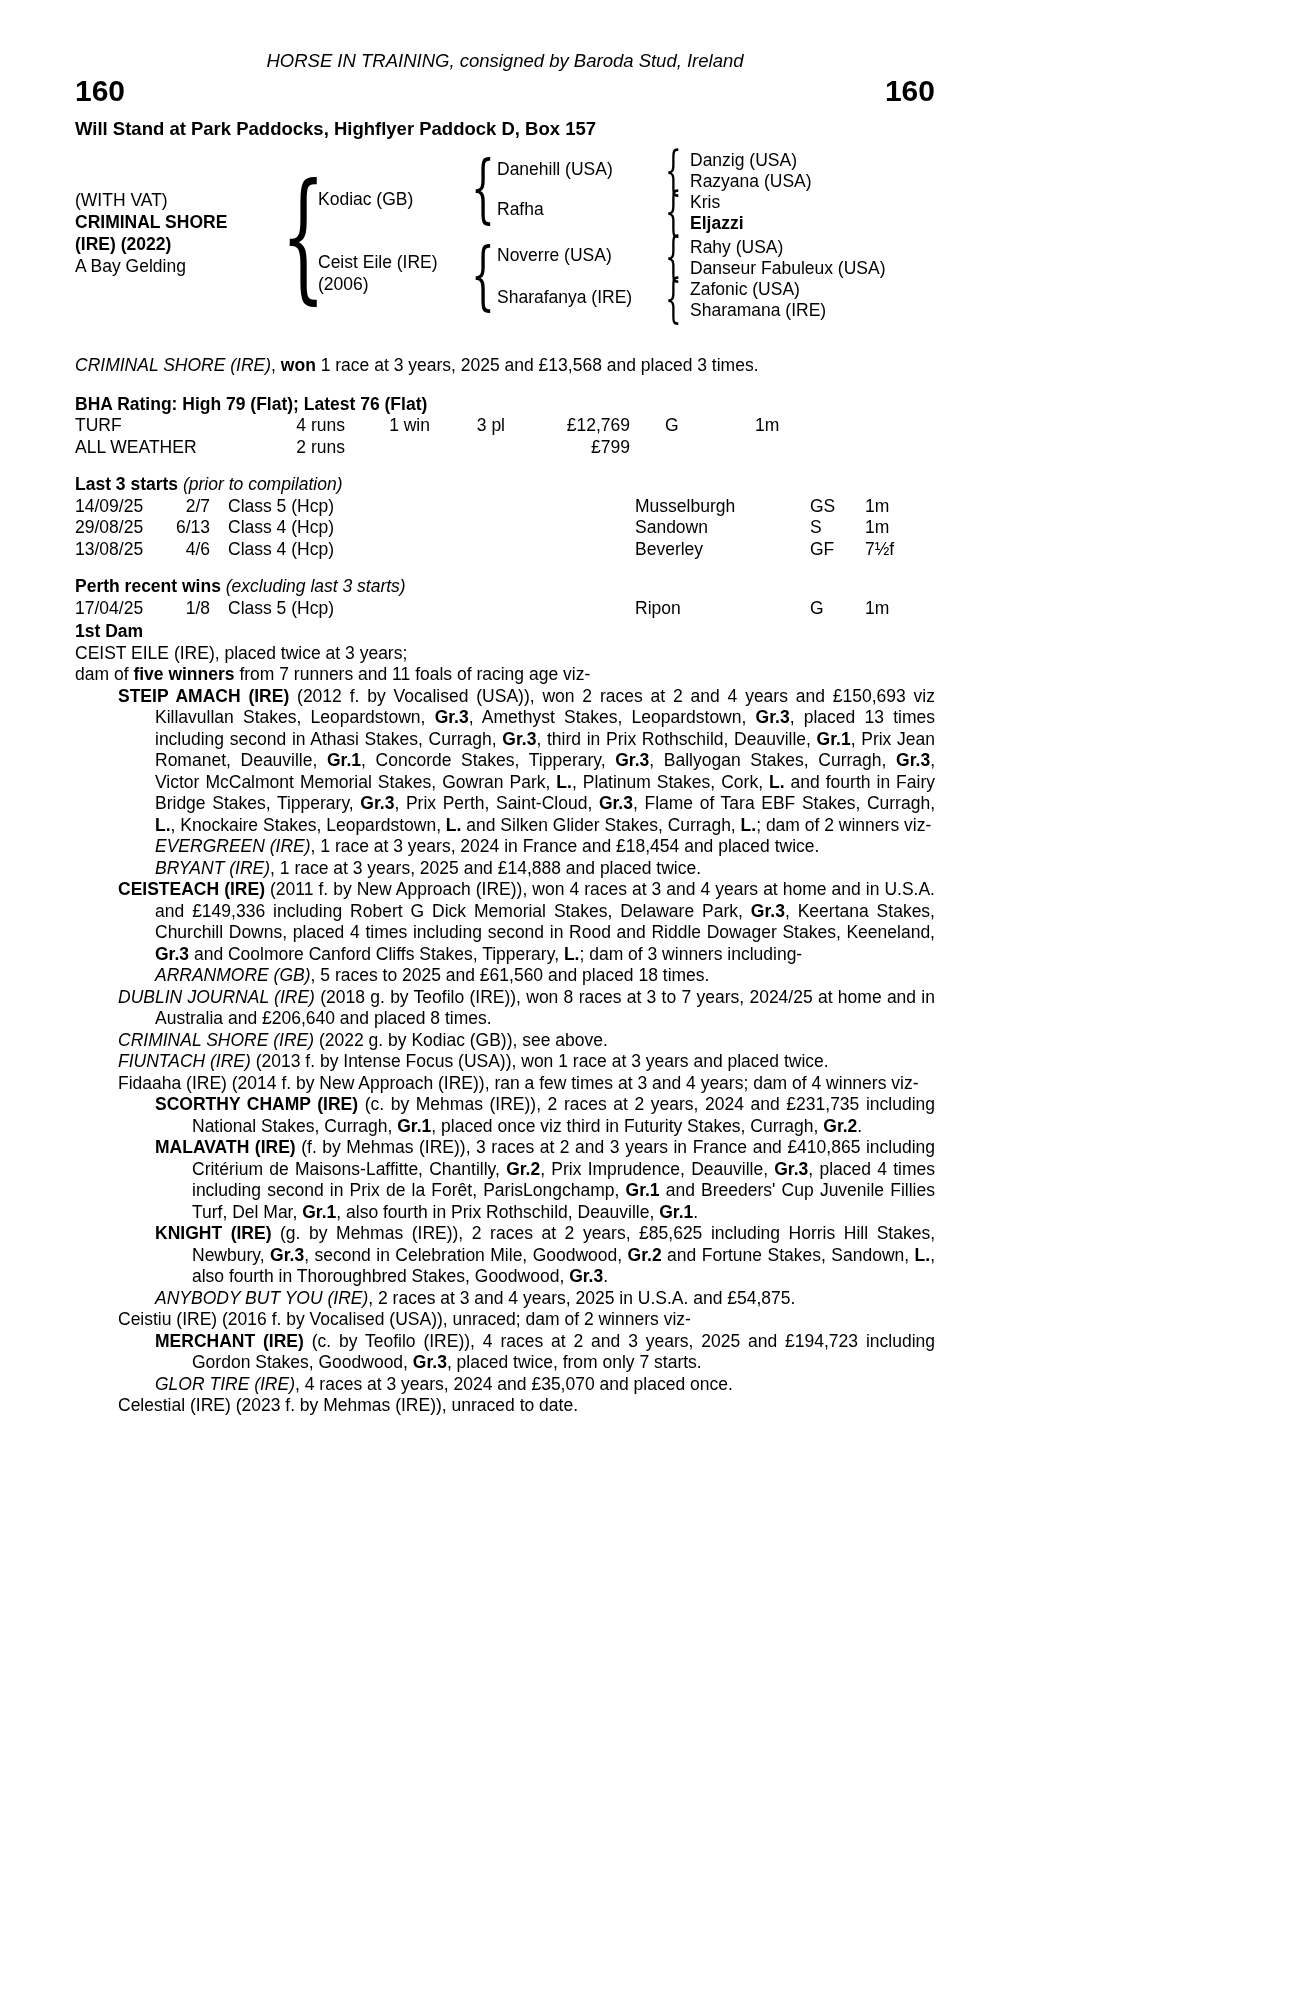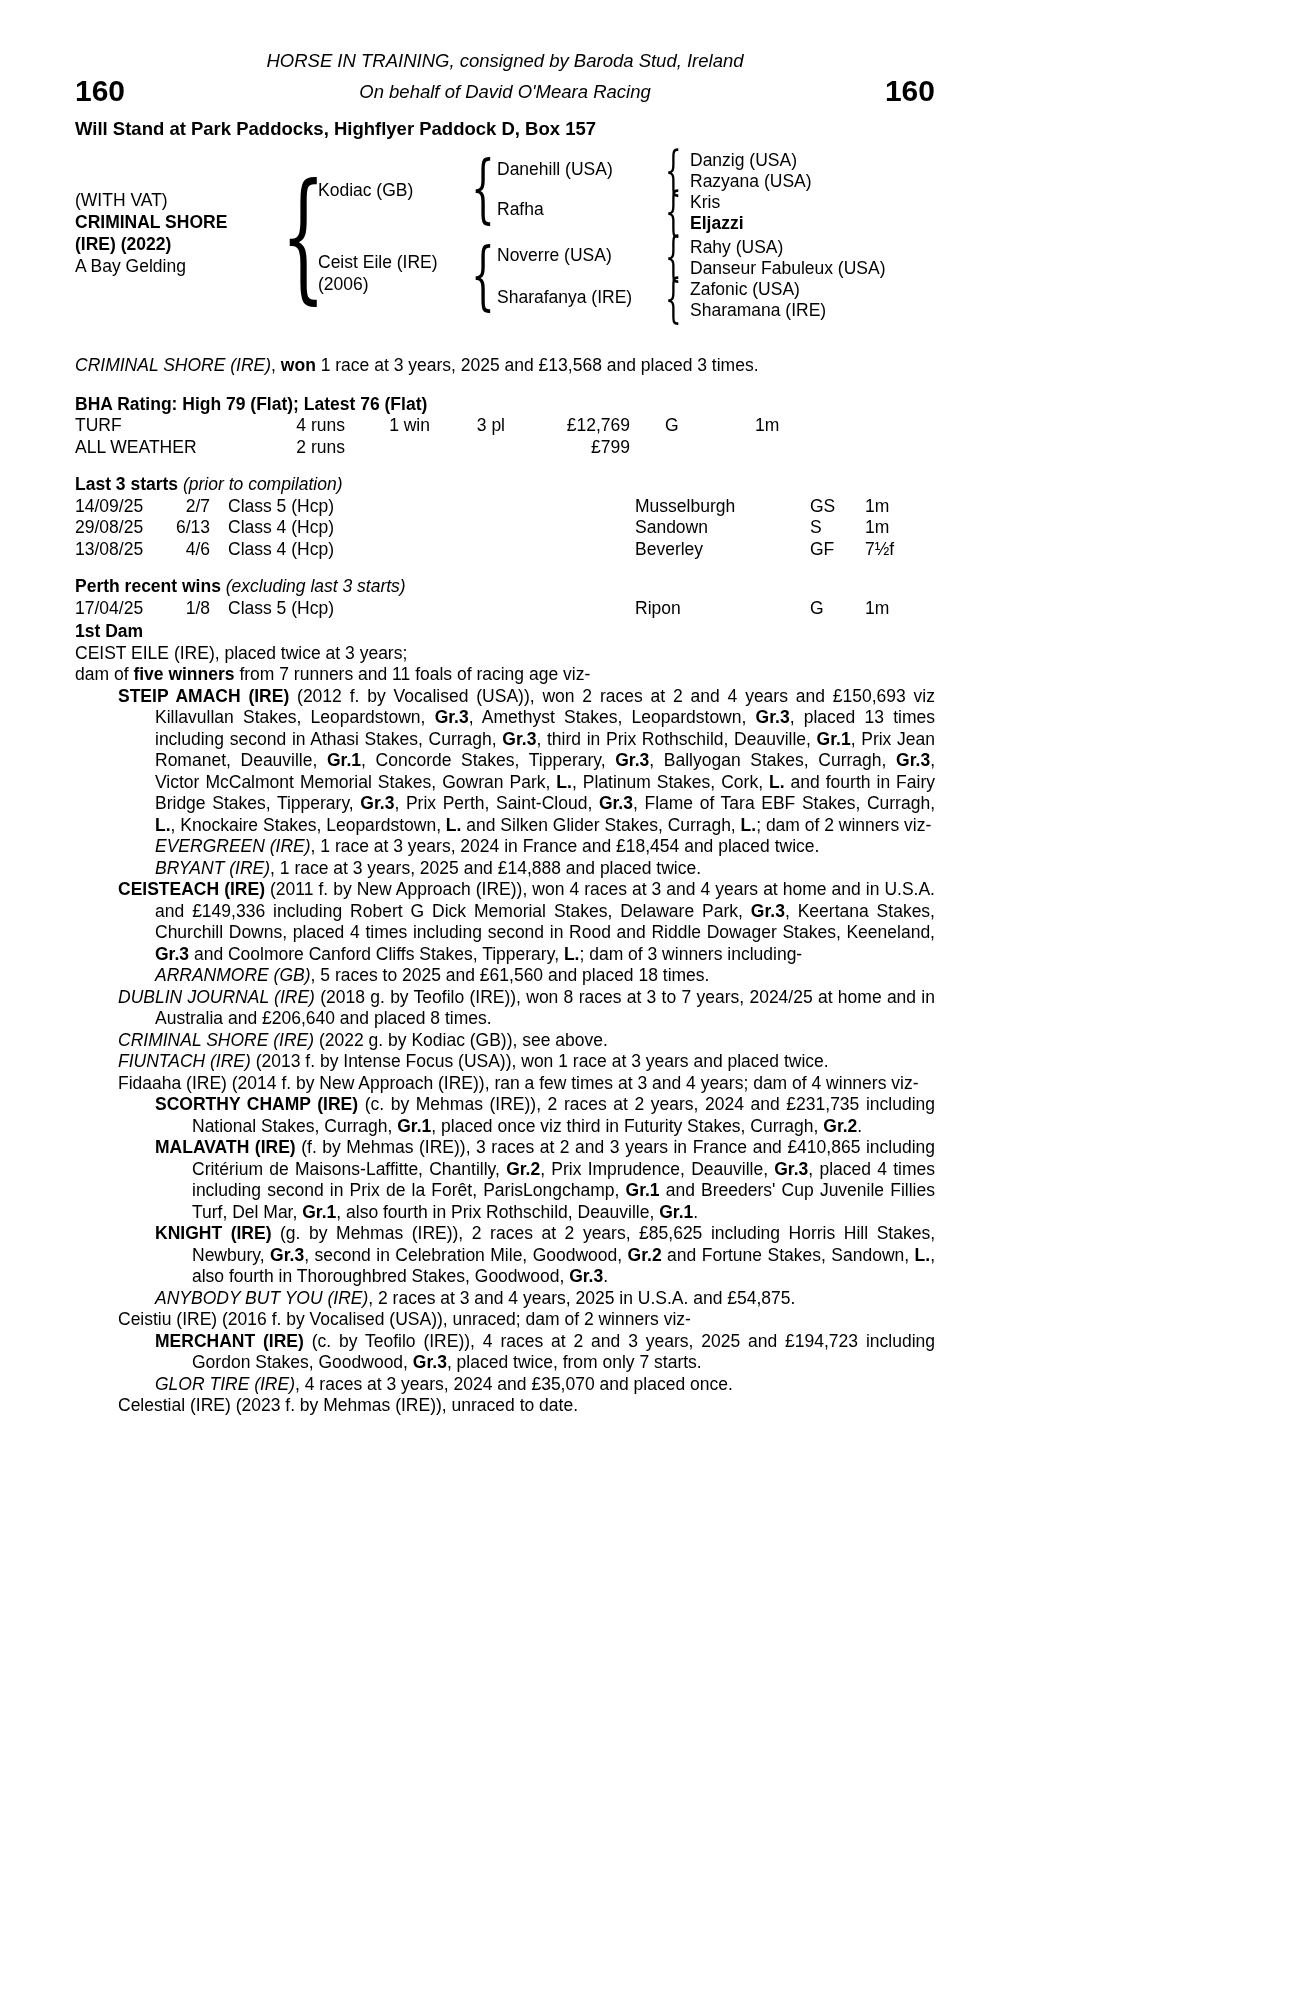--- a/index.html
+++ b/index.html
@@ -41,35 +41,34 @@
 </style>
 </head>
 <body>
 
 <div class="page">
 
   <div class="consignor">HORSE IN TRAINING, consigned by Baroda Stud, Ireland</div>
 
   <div class="lot-row">
     <span class="lot left">160</span>
-    <span class="behalf">On behalf of David O'Meara Racing</span>
     <span class="lot right">160</span>
   </div>
 
   <div class="stand">Will Stand at Park Paddocks, Highflyer Paddock D, Box 157</div>
 
   <div class="pedigree">
     <span class="ped" style="left:0;top:43px;">(WITH VAT)</span>
     <span class="ped b" style="left:0;top:65px;">CRIMINAL SHORE</span>
     <span class="ped b" style="left:0;top:87px;">(IRE) (2022)</span>
     <span class="ped" style="left:0;top:109px;">A Bay Gelding</span>
 
     <span class="brace" style="left:206px;top:19px;font-size:140px;"></span>
 
-    <span class="ped" style="left:243px;top:33px;">Kodiac (GB)</span>
+    <span class="ped" style="left:243px;top:42px;">Kodiac (GB)</span>
     <span class="ped" style="left:243px;top:105px;">Ceist Eile (IRE)</span>
     <span class="ped" style="left:243px;top:127px;">(2006)</span>
 
     <span class="brace" style="left:396px;top:4px;font-size:75px;"></span>
     <span class="brace" style="left:396px;top:91px;font-size:75px;"></span>
 
     <span class="ped" style="left:422px;top:12px;">Danehill (USA)</span>
     <span class="ped" style="left:422px;top:52px;">Rafha</span>
     <span class="ped" style="left:422px;top:98px;">Noverre (USA)</span>
     <span class="ped" style="left:422px;top:140px;">Sharafanya (IRE)</span>

